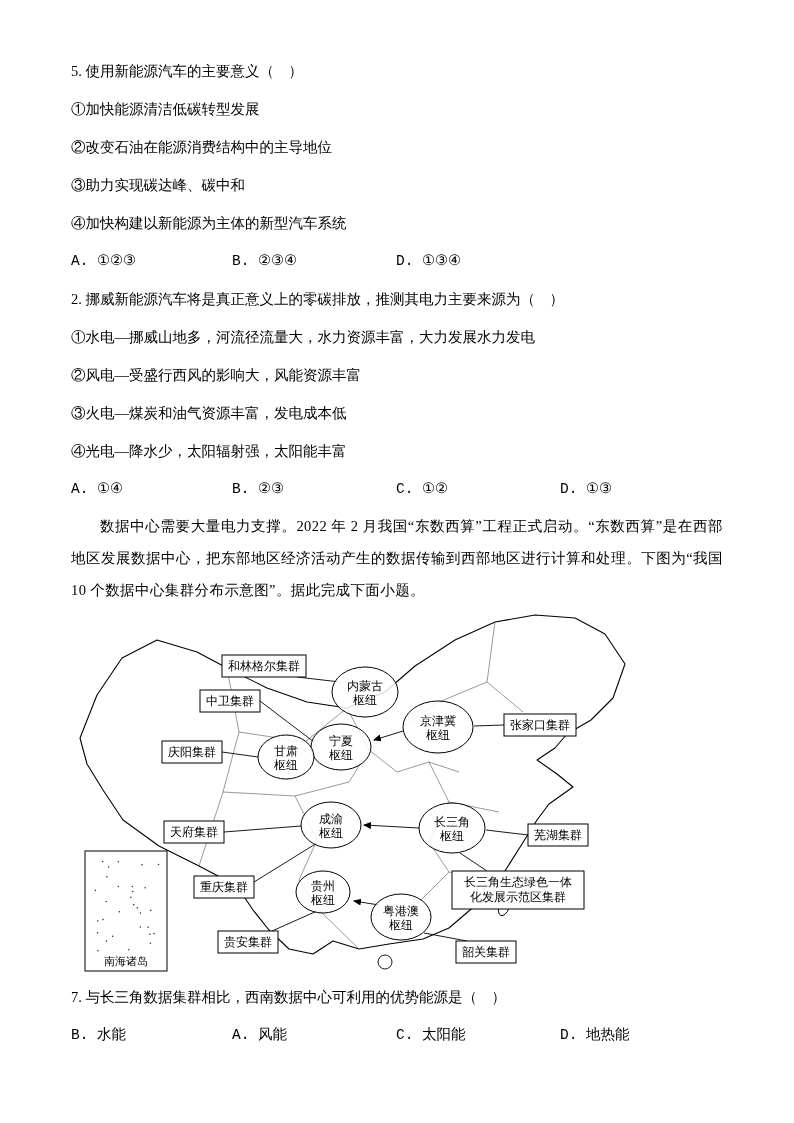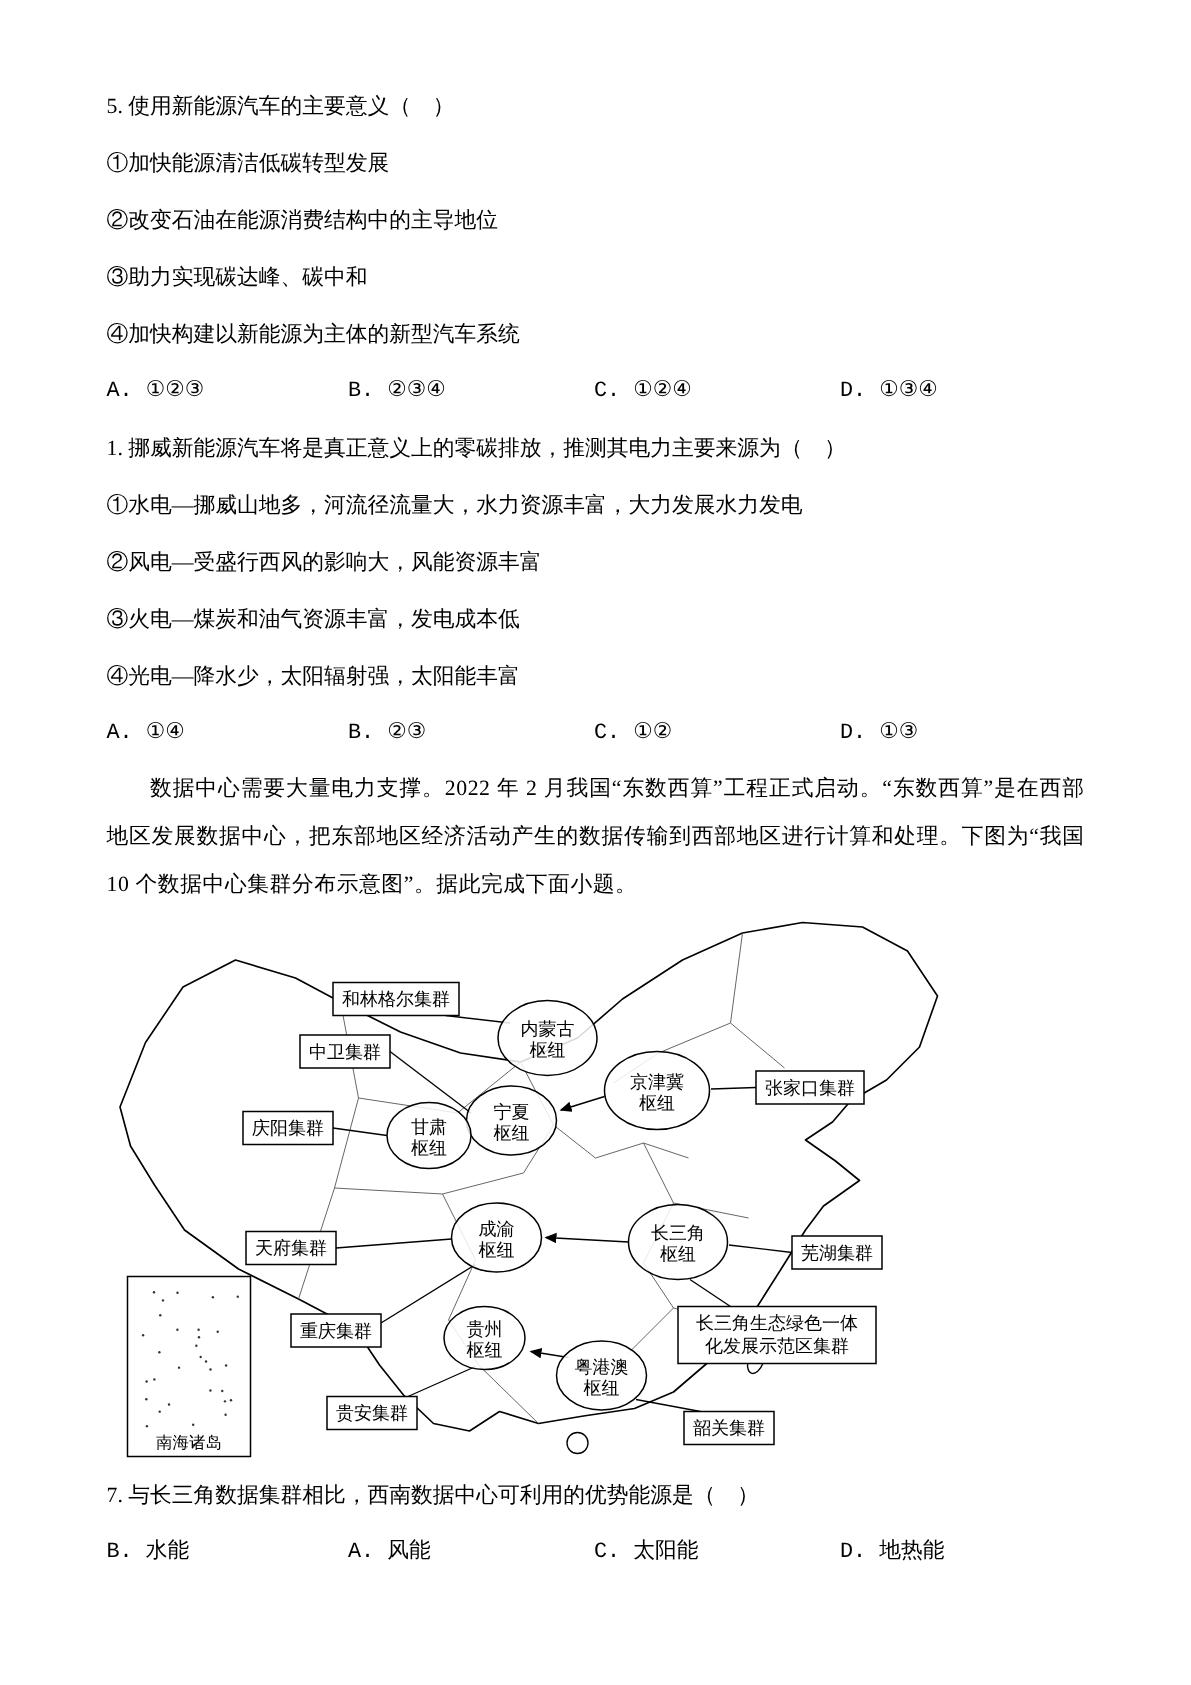--- a/index.html
+++ b/index.html
@@ -47,27 +47,26 @@
 
   <section>
     <div class="line">5. 使用新能源汽车的主要意义（　）</div>
     <div class="line">①加快能源清洁低碳转型发展</div>
     <div class="line">②改变石油在能源消费结构中的主导地位</div>
     <div class="line">③助力实现碳达峰、碳中和</div>
     <div class="line">④加快构建以新能源为主体的新型汽车系统</div>
     <div class="options-row">
       <span>A. ①②③</span>
       <span>B. ②③④</span>
-      <span>C. ①②④</span>
       <span>D. ①③④</span>
     </div>
   </section>
 
   <section>
-    <div class="line">1. 挪威新能源汽车将是真正意义上的零碳排放，推测其电力主要来源为（　）</div>
+    <div class="line">2. 挪威新能源汽车将是真正意义上的零碳排放，推测其电力主要来源为（　）</div>
     <div class="line">①水电—挪威山地多，河流径流量大，水力资源丰富，大力发展水力发电</div>
     <div class="line">②风电—受盛行西风的影响大，风能资源丰富</div>
     <div class="line">③火电—煤炭和油气资源丰富，发电成本低</div>
     <div class="line">④光电—降水少，太阳辐射强，太阳能丰富</div>
     <div class="options-row">
       <span>A. ①④</span>
       <span>B. ②③</span>
       <span>C. ①②</span>
       <span>D. ①③</span>
     </div>

